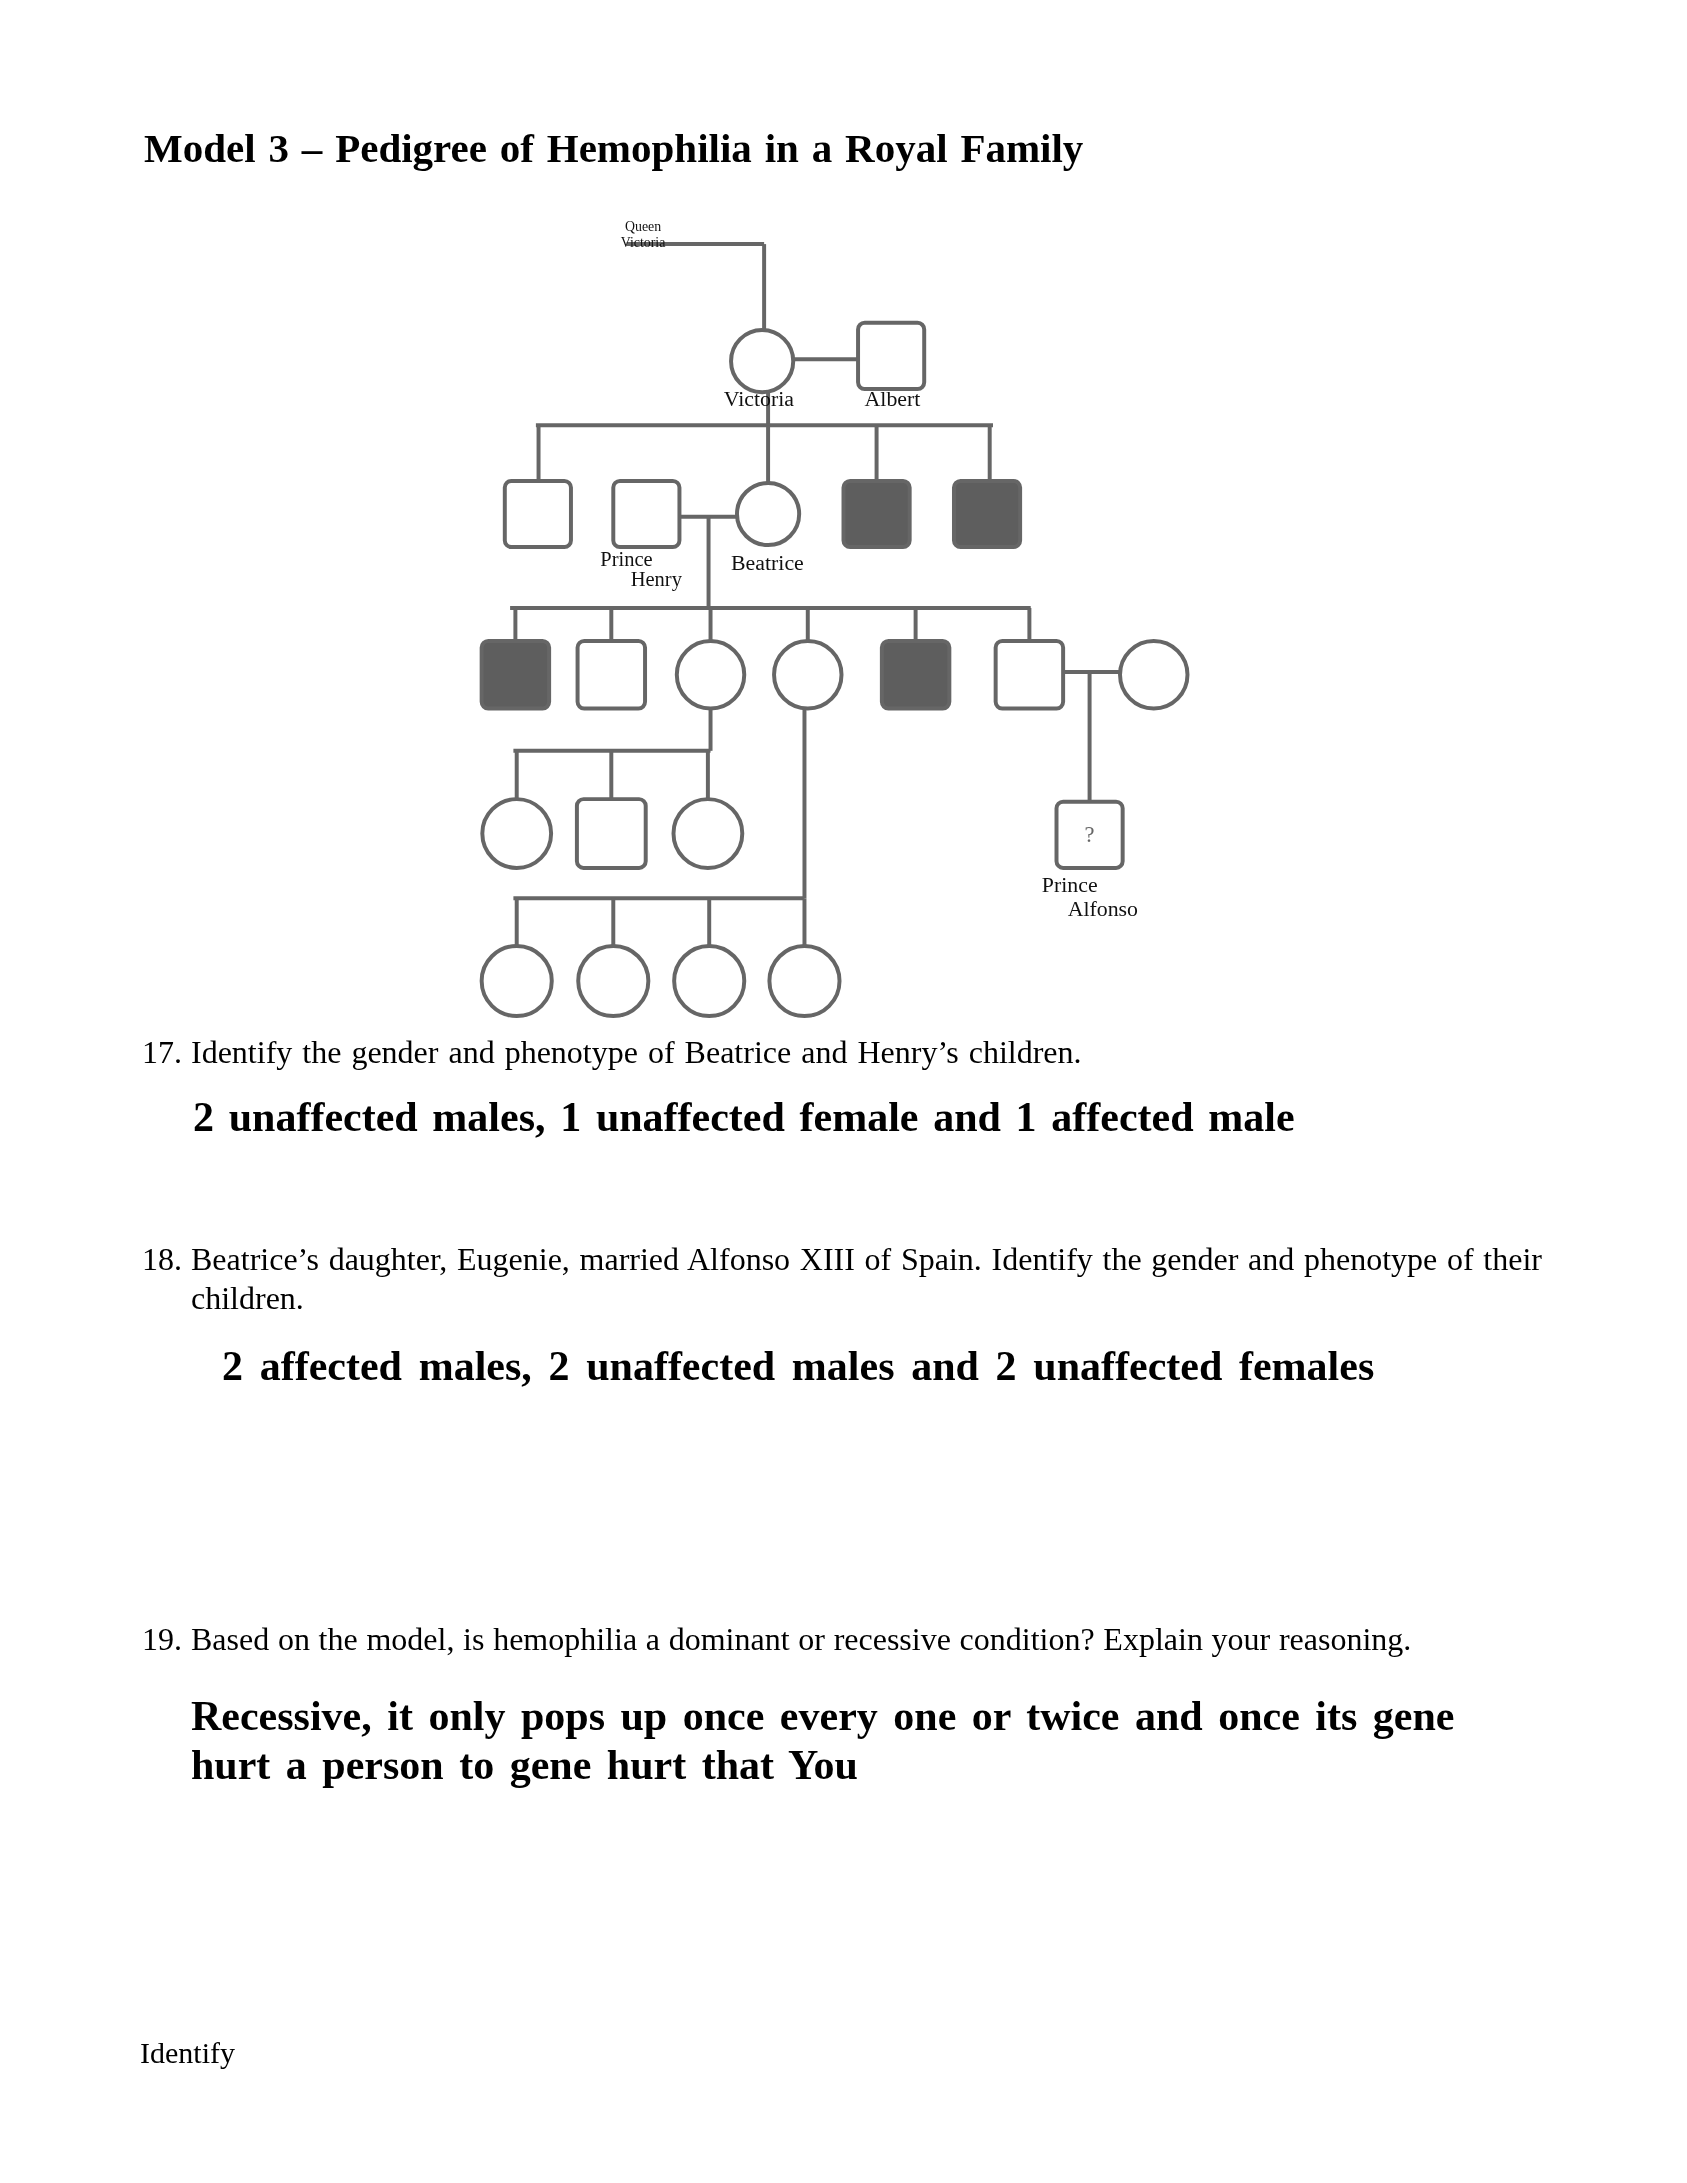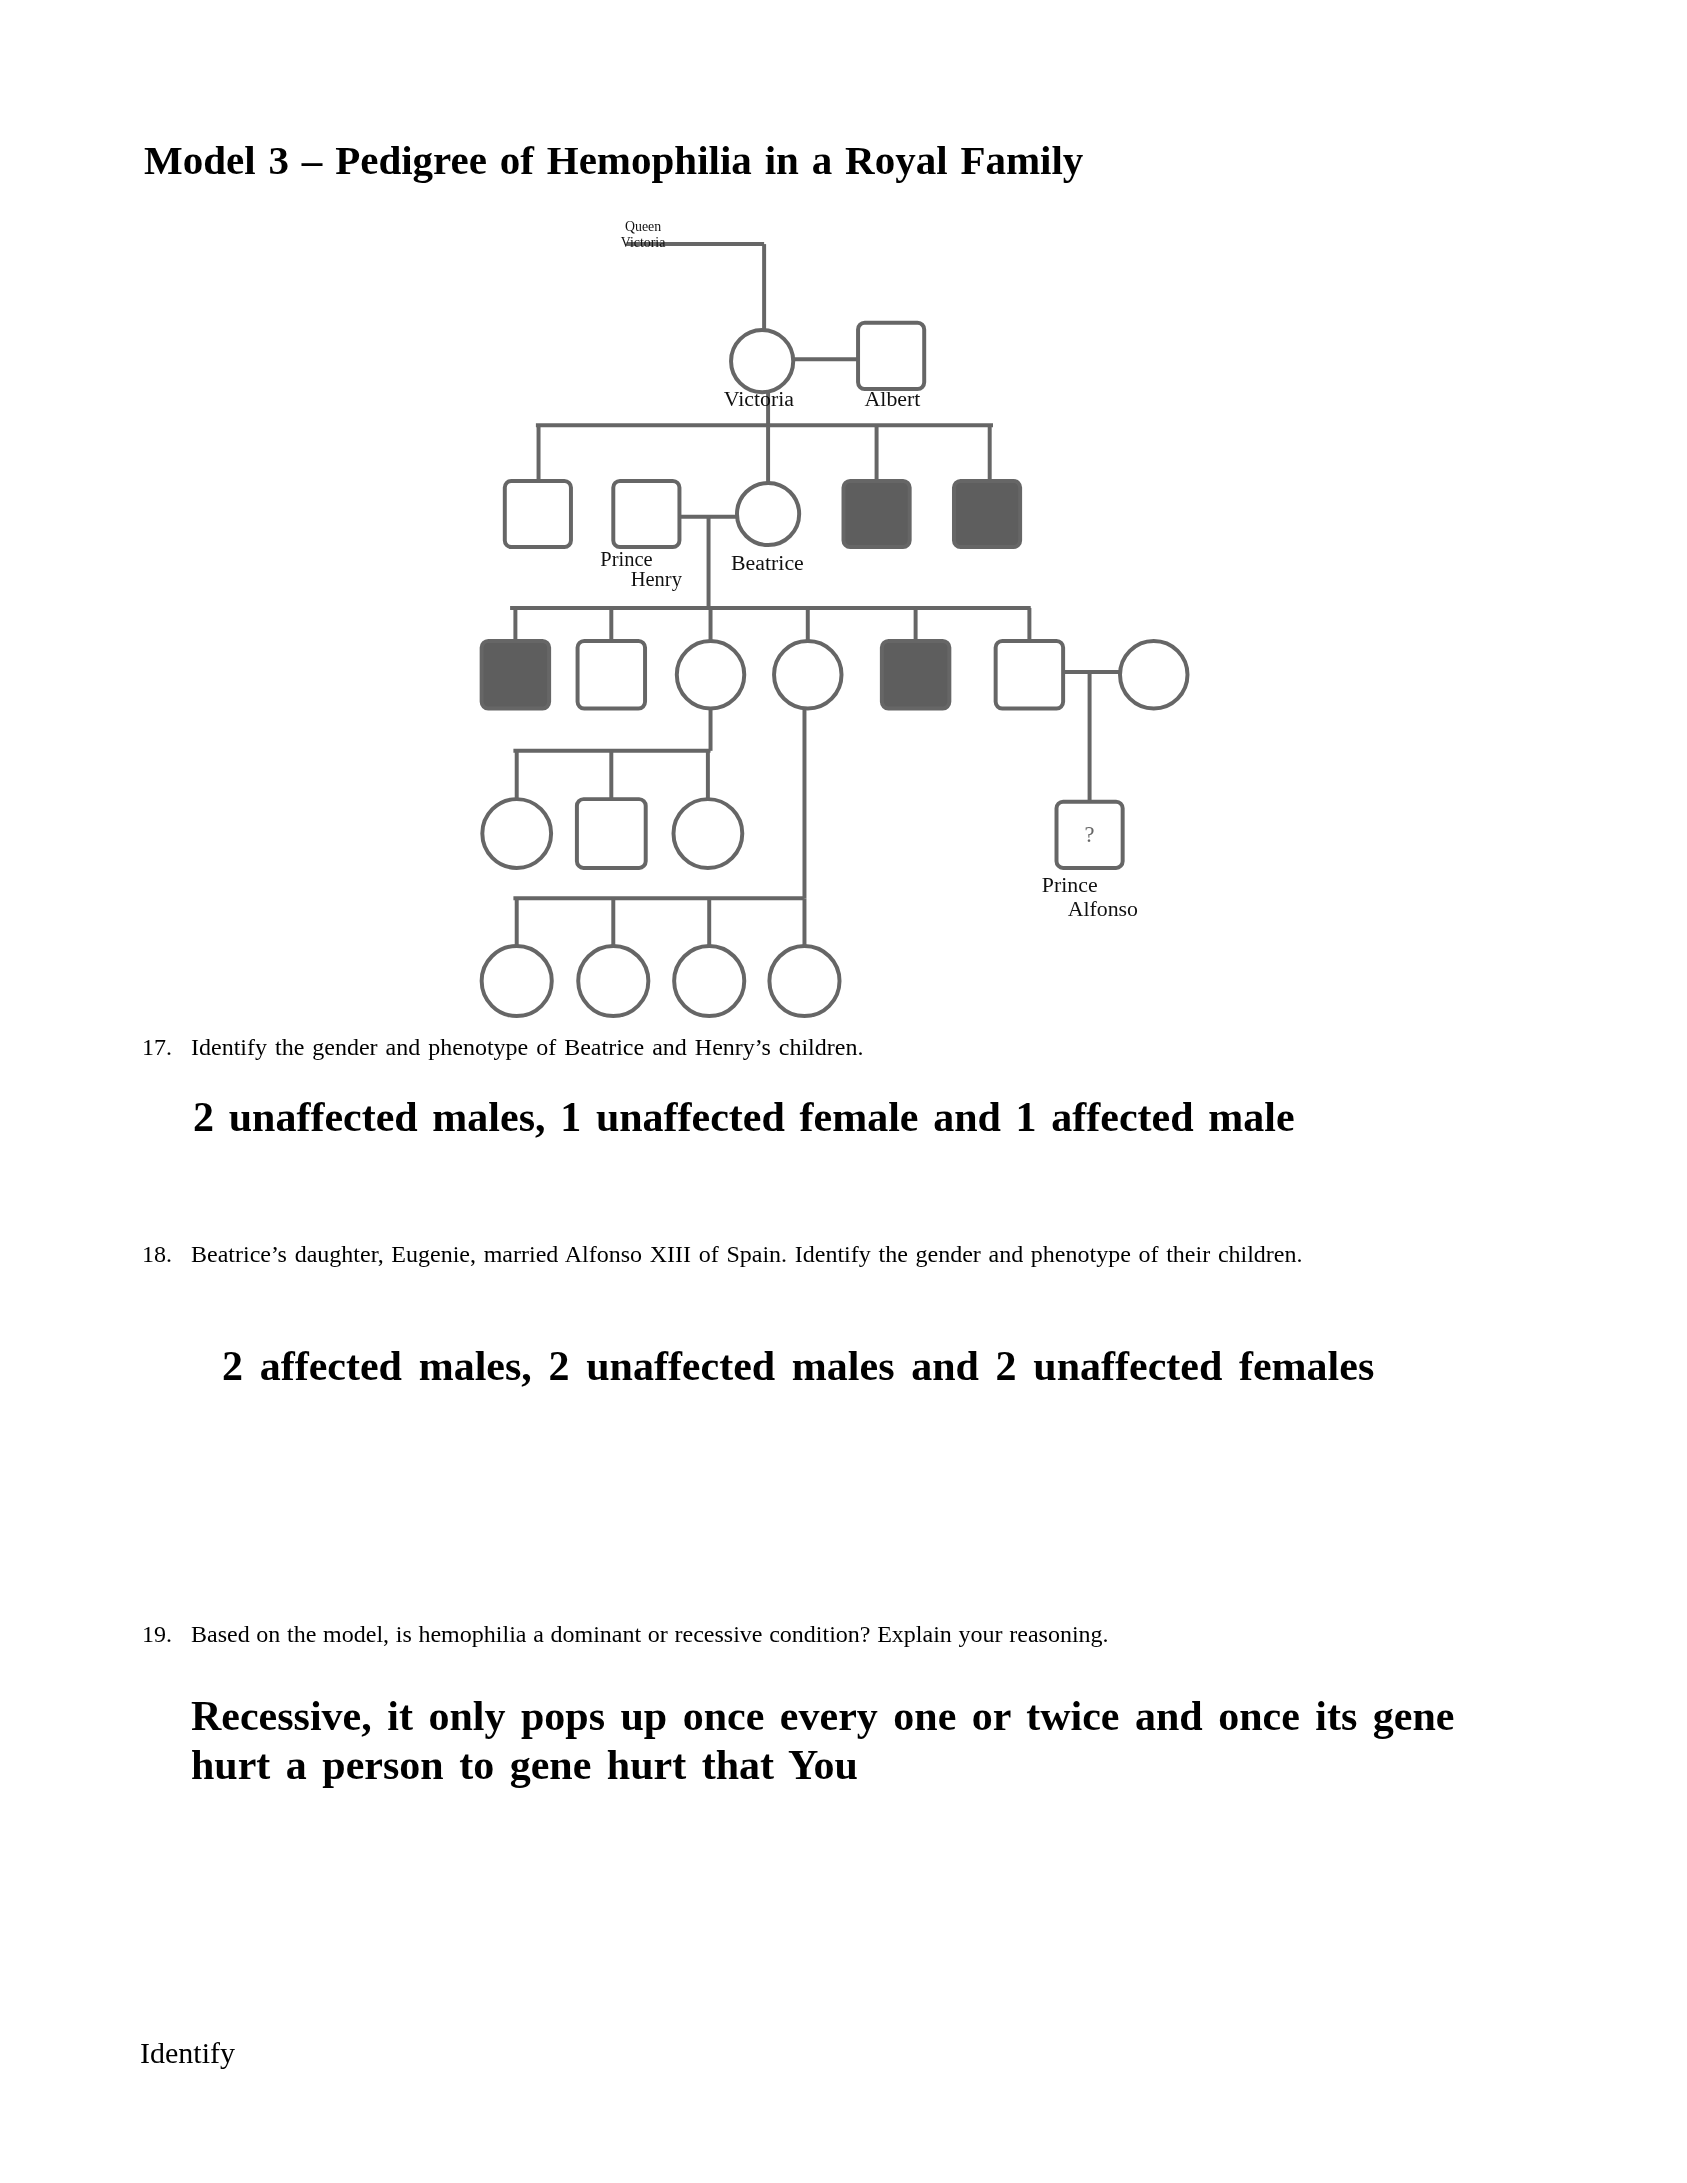--- a/index.html
+++ b/index.html
@@ -1,22 +1,22 @@
 <!DOCTYPE html>
 <html style="font-size:10.6px"><head>
 <meta charset="utf-8">
 <title>Pedigrees</title>
 <style>
   html,body{margin:0;padding:0;background:#ffffff;}
   body{width:1687px;height:2183px;position:relative;font-family:"Liberation Serif",serif;color:#000;}
   .page{position:absolute;left:0;top:0;width:1687px;height:2183px;}
   .model-title{position:absolute;left:144px;top:124px;font-size:41px;font-weight:bold;
-               word-spacing:2.6px;white-space:nowrap;margin-top:12px;}
+               word-spacing:2.6px;white-space:nowrap;}
   #pedigree{position:absolute;left:0;top:0;}
-  .qblock{position:absolute;font-size:24px;line-height:1.22;word-spacing:0px;}
+  .qblock{position:absolute;font-size:32px;line-height:1.22;word-spacing:0px;}
   .qnum{position:absolute;left:-49px;top:0;word-spacing:0;width:49px;}
   .ans{position:absolute;font-size:42px;font-weight:bold;line-height:1.17;word-spacing:2px;}
   #q17{left:191px;top:1033px;width:1363px;word-spacing:2px;}
   #a17{left:193px;top:1093px;word-spacing:4.2px;}
   #q18{left:191px;top:1240px;width:1366px;word-spacing:1.7px;}
   #a18{left:222px;top:1342px;word-spacing:6.2px;}
   #q19{left:191px;top:1620px;width:1363px;word-spacing:0.7px;}
   #a19{left:191px;top:1692px;width:1290px;word-spacing:5px;}
   .footer-left{position:absolute;left:140px;top:2036px;font-size:30px;white-space:nowrap;}
   .footer-right{position:absolute;left:902px;top:2036px;font-size:30px;white-space:nowrap;word-spacing:0.7px;}

